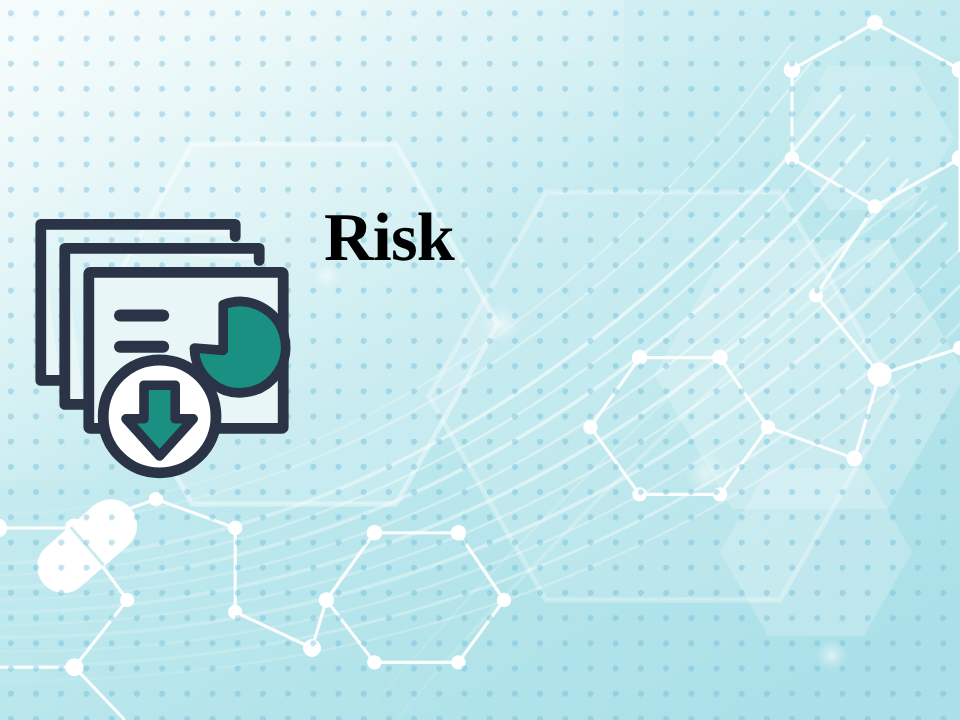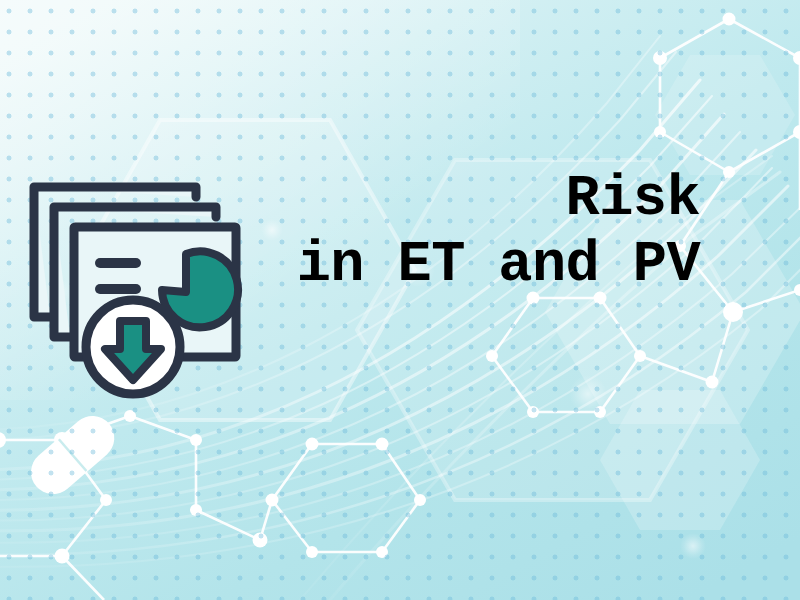--- a/index.html
+++ b/index.html
@@ -29,28 +29,27 @@
     pointer-events: none;
   }
   #title-block {
     position: absolute;
     left: 270px;
     top: 166px;
     width: 430px;
   }
   .title-line {
     display: block;
-    font-family: Liberation Mono, monospace;
+    font-family: Liberation Serif, serif;
     font-size: 57px;
     font-weight: 700;
     line-height: 66px;
     letter-spacing: -0.6px;
     color: #000000;
     white-space: nowrap;
-    text-align: right;
   }
   #icon-wrap {
     position: absolute;
     left: 24px;
     top: 175px;
     width: 230px;
     height: 230px;
   }
 </style>
 </head>
@@ -227,16 +226,15 @@
 
       <g>
         <circle cx="109" cy="172" r="47" fill="#ffffff" stroke="#2b3446" stroke-width="9"></circle>
         <path d="M 96,146 L 122,146 L 122,174 L 137,174 L 109,205 L 81,174 L 96,174 Z" fill="#1a9083" stroke="#2b3446" stroke-width="8" stroke-linejoin="round"></path>
       </g>
     </svg>
   </div>
 
   <div id="title-block">
     <span class="title-line">Risk</span>
-    <span class="title-line">in ET and PV</span>
   </div>
 
 </div>
 
 </body></html>

